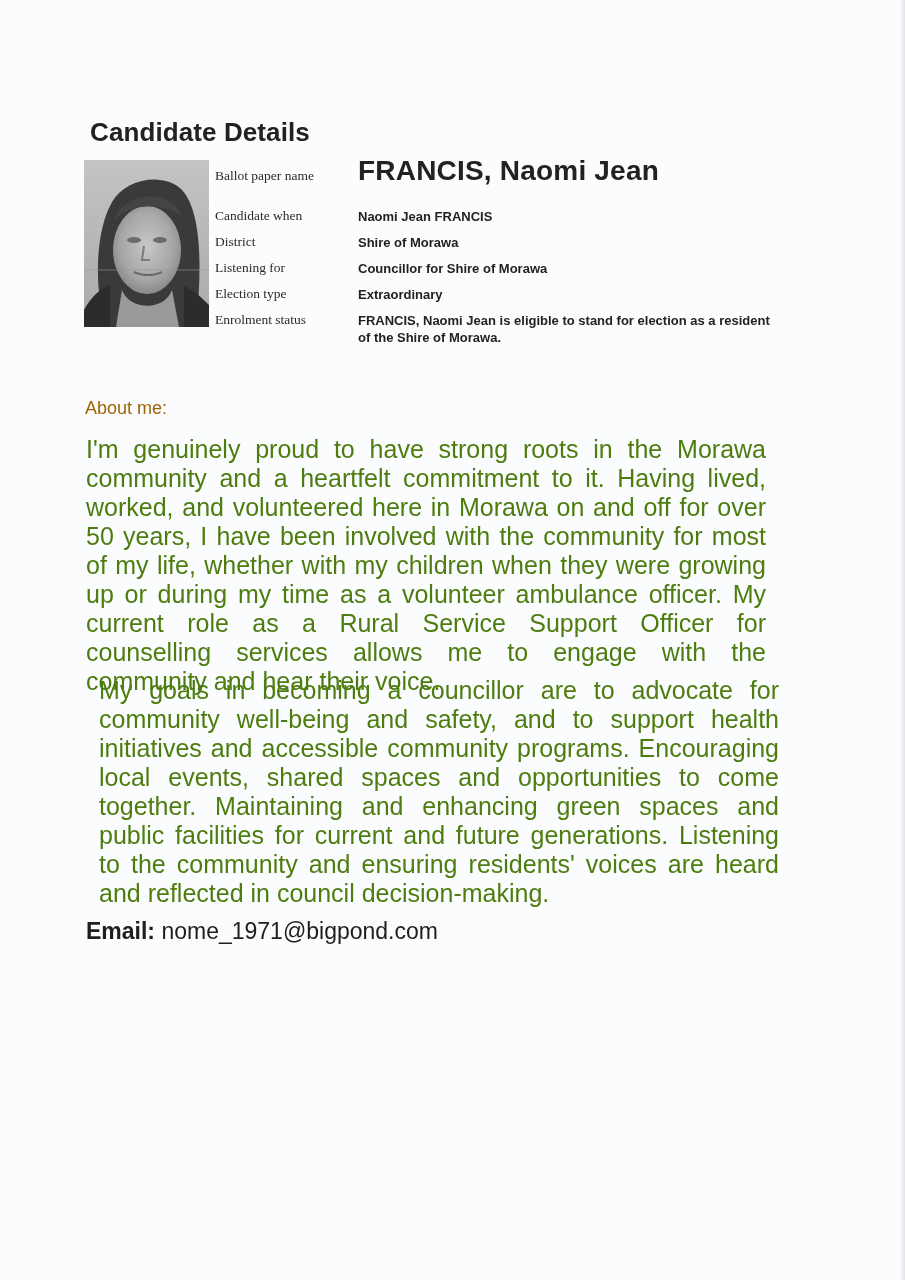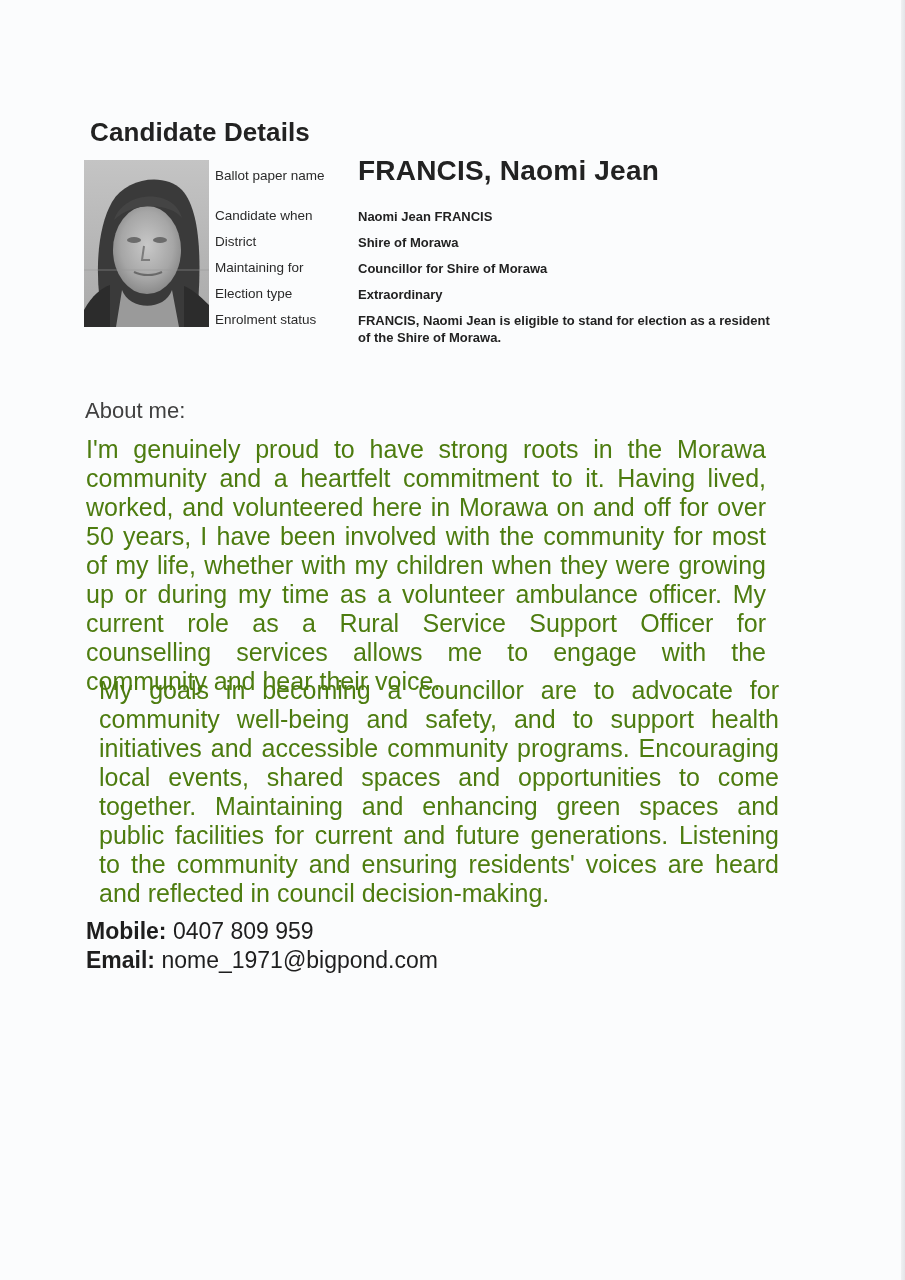--- a/index.html
+++ b/index.html
@@ -20,29 +20,29 @@
     letter-spacing: 0.1px;
     margin-left: 6px;
   }
   .photo {
     position: absolute; left: 84px; top: 160px; width: 125px; height: 167px;
     background: #b9b9b9; overflow: hidden;
   }
   .details { position: absolute; left: 215px; top: 160px; width: 600px; }
   .row { position: absolute; left: 0; width: 600px; }
   .row .lbl {
-    position: absolute; left: 0; top: 0; font-size: 13.5px; color: #2a2a2a;
+    position: absolute; left: 0; top: 0; font-size: 13.5px; color: #2a2a2a; font-family: Liberation Serif, serif;
   }
   .row .val {
     position: absolute; left: 143px; top: 0; width: 420px;
     font-size: 13px; font-weight: bold; color: #222; line-height: 17px;
   }
   .row.ballot .val { font-size: 28px; top: -6px; letter-spacing: 0.2px; width: 460px; }
   .about-heading {
-    position: absolute; left: 85px; top: 398px; font-size: 22px; color: #404040; text-align: right;
+    position: absolute; left: 85px; top: 398px; font-size: 18px; color: #a16207; text-align: right;
   }
   .bio {
     position: absolute; left: 86px; width: 680px;
     font-size: 25px; line-height: 29px; text-align: justify; color: #4d7c0f;
   }
   .bio .last { text-align-last: left; }
   .contact {
     position: absolute; left: 86px; top: 917px; font-size: 23px; line-height: 29px; color: #1e1e1e;
   }
   .contact .k { font-weight: bold; }
@@ -89,21 +89,21 @@
   </div>
   <div class="row" style="top:48px;">
     <span class="lbl">Candidate when</span>
     <span class="val">Naomi Jean FRANCIS</span>
   </div>
   <div class="row" style="top:74px;">
     <span class="lbl">District</span>
     <span class="val">Shire of Morawa</span>
   </div>
   <div class="row" style="top:100px;">
-    <span class="lbl">Maintaining for</span>
+    <span class="lbl">Listening for</span>
     <span class="val">Councillor for Shire of Morawa</span>
   </div>
   <div class="row" style="top:126px;">
     <span class="lbl">Election type</span>
     <span class="val">Extraordinary</span>
   </div>
   <div class="row" style="top:152px;">
     <span class="lbl">Enrolment status</span>
     <span class="val">FRANCIS, Naomi Jean is eligible to stand for election as a resident of the Shire of Morawa.</span>
   </div>
@@ -114,20 +114,16 @@
 <div class="bio" style="top:435px;">
   <span class="last">I'm genuinely proud to have strong roots in the Morawa community and a heartfelt commitment to it. Having lived, worked, and volunteered here in Morawa on and off for over 50 years, I have been involved with the community for most of my life, whether with my children when they were growing up or during my time as a volunteer ambulance officer. My current role as a Rural Service Support Officer for counselling services allows me to engage with the community and hear their voice.</span>
 </div>
 
 <div class="bio" style="top:676px;margin-left:13px;">
   <span class="last">My goals in becoming a councillor are to advocate for community well-being and safety, and to support health initiatives and accessible community programs. Encouraging local events, shared spaces and opportunities to come together. Maintaining and enhancing green spaces and public facilities for current and future generations. Listening to the community and ensuring residents' voices are heard and reflected in council decision-making.</span>
 </div>
 
 <div class="contact">
   <div>
-    <span class="k">Mobile:</span>
-    <span>0407 809 959</span>
-  </div>
-  <div>
     <span class="k">Email:</span>
     <span>nome_1971@bigpond.com</span>
   </div>
 </div>
 
 </body></html>

